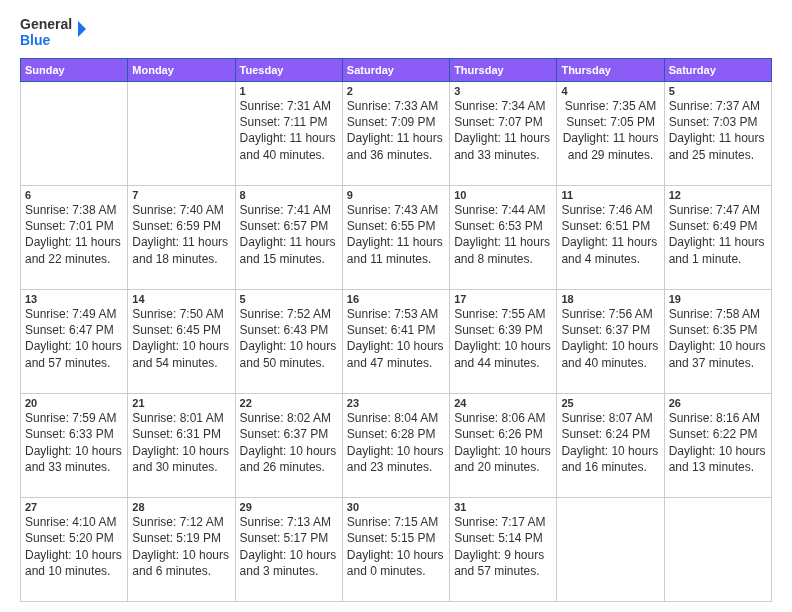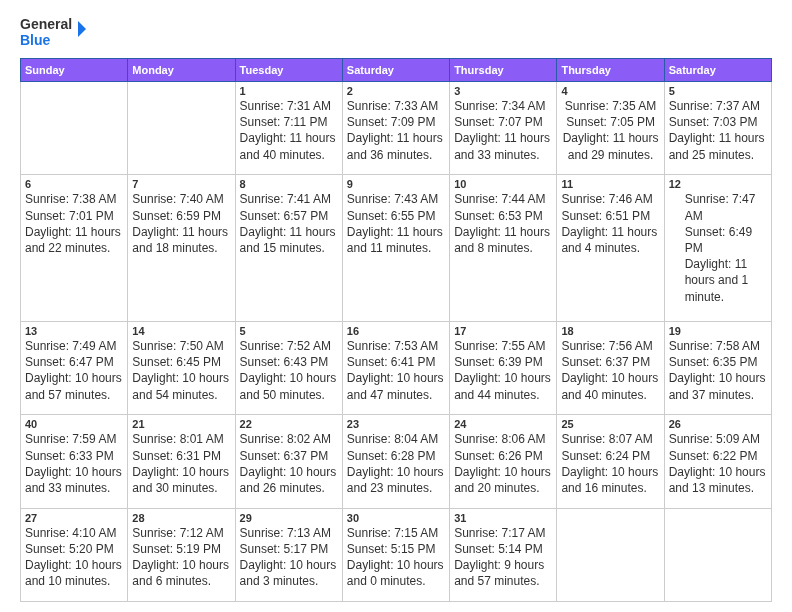--- a/index.html
+++ b/index.html
@@ -182,21 +182,21 @@
 Daylight: 11 hours and 8 minutes.</div>
           </td>
           <td>
             <span class="day-num">11</span>
             <div class="cell-text" style="white-space: pre-line;">Sunrise: 7:46 AM
 Sunset: 6:51 PM
 Daylight: 11 hours and 4 minutes.</div>
           </td>
           <td>
             <span class="day-num">12</span>
-            <div class="cell-text" style="white-space: pre-line; margin-left: 16px;">Sunrise: 7:47 AM
+            <div class="cell-text" style="white-space: pre-line;">Sunrise: 7:47 AM
 Sunset: 6:49 PM
 Daylight: 11 hours and 1 minute.</div>
           </td>
         </tr>
         <tr>
           <td>
             <span class="day-num">13</span>
             <div class="cell-text" style="white-space: pre-line;">Sunrise: 7:49 AM
 Sunset: 6:47 PM
 Daylight: 10 hours and 57 minutes.</div>
@@ -233,21 +233,21 @@
           </td>
           <td>
             <span class="day-num">19</span>
             <div class="cell-text" style="white-space: pre-line;">Sunrise: 7:58 AM
 Sunset: 6:35 PM
 Daylight: 10 hours and 37 minutes.</div>
           </td>
         </tr>
         <tr>
           <td>
-            <span class="day-num">40</span>
+            <span class="day-num">20</span>
             <div class="cell-text" style="white-space: pre-line;">Sunrise: 7:59 AM
 Sunset: 6:33 PM
 Daylight: 10 hours and 33 minutes.</div>
           </td>
           <td>
             <span class="day-num">21</span>
             <div class="cell-text" style="white-space: pre-line;">Sunrise: 8:01 AM
 Sunset: 6:31 PM
 Daylight: 10 hours and 30 minutes.</div>
           </td>
@@ -270,21 +270,21 @@
 Daylight: 10 hours and 20 minutes.</div>
           </td>
           <td>
             <span class="day-num">25</span>
             <div class="cell-text" style="white-space: pre-line;">Sunrise: 8:07 AM
 Sunset: 6:24 PM
 Daylight: 10 hours and 16 minutes.</div>
           </td>
           <td>
             <span class="day-num">26</span>
-            <div class="cell-text" style="white-space: pre-line;">Sunrise: 5:09 AM
+            <div class="cell-text" style="white-space: pre-line;">Sunrise: 8:16 AM
 Sunset: 6:22 PM
 Daylight: 10 hours and 13 minutes.</div>
           </td>
         </tr>
         <tr>
           <td>
             <span class="day-num">27</span>
             <div class="cell-text" style="white-space: pre-line;">Sunrise: 4:10 AM
 Sunset: 5:20 PM
 Daylight: 10 hours and 10 minutes.</div>

